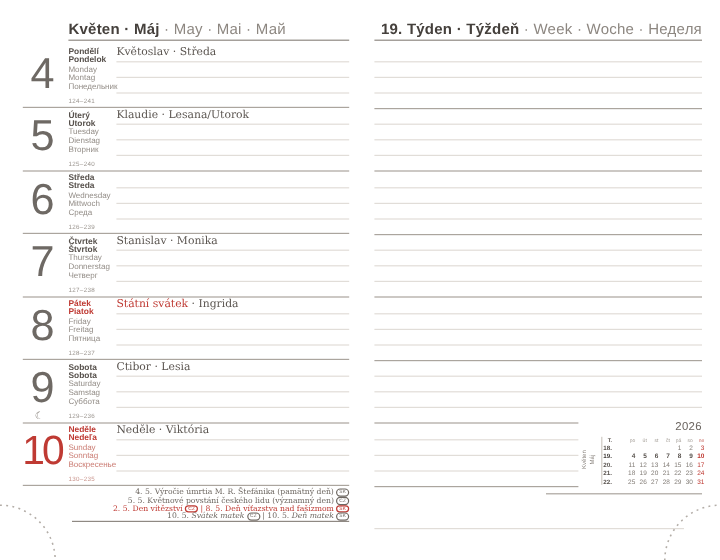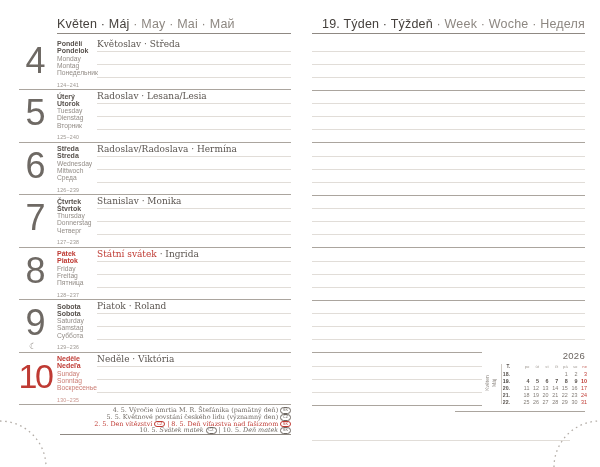--- a/index.html
+++ b/index.html
@@ -2,21 +2,21 @@
 <html><head>
 <meta charset="utf-8">
 <style>
   html,body{margin:0;padding:0;background:#ffffff;}
   .sheet{position:relative;width:600px;height:467px;background:#ffffff;overflow:hidden;
          font-family:"Liberation Sans",sans-serif;}
   .hline{position:absolute;height:1.2px;background:#8f8983;}
   .light-line{position:absolute;height:1px;background:#e1ddd8;}
   .dark-line{position:absolute;height:1.2px;background:#aba59e;}
   .hdr{position:absolute;top:17px;font-size:12.5px;letter-spacing:.2px;color:#8d8781;white-space:nowrap;}
-  .hdr b{color:#45403c;font-weight:400;}
+  .hdr b{color:#45403c;font-weight:700;}
   .day-block{position:absolute;left:0;width:300px;height:52.5px;}
   .daynum{position:absolute;left:13px;top:1px;width:44px;text-align:center;
           font-size:36px;line-height:44px;font-weight:400;color:#6e6964;letter-spacing:-1px;}
   .daynum.red{color:#bf3a33;}
   .labels{position:absolute;left:57px;top:2.5px;width:40px;}
   .lab-b{display:block;font-size:7px;line-height:7.3px;font-weight:700;color:#57514c;white-space:nowrap;}
   .lab-g{display:block;font-size:6.7px;line-height:7.2px;color:#938d87;white-space:nowrap;}
   .lab-red{color:#bf3a33;}
   .lab-lred{color:#cb7d74;}
   .range{position:absolute;left:57px;top:44px;font-size:5.2px;color:#9b958f;letter-spacing:.3px;}
@@ -69,37 +69,36 @@
         <div class="day-block" style="top: 90px;">
           <div class="daynum">5</div>
           <div class="labels">
             <span class="lab-b">Úterý</span>
             <span class="lab-b">Utorok</span>
             <span class="lab-g">Tuesday</span>
             <span class="lab-g">Dienstag</span>
             <span class="lab-g">Вторник</span>
           </div>
           <div class="range">125–240</div>
-          <div class="entry"><span>Radoslav · Lesana/Lesia</span></div>
+          <div class="entry"><span>Klaudie · Lesana/Utorok</span></div>
           <div class="light-line" style="left: 97px; top: 13px; width: 194px;"></div>
           <div class="light-line" style="left: 97px; top: 26px; width: 194px;"></div>
           <div class="light-line" style="left: 97px; top: 39px; width: 194px;"></div>
           <div class="dark-line" style="left: 19px; top: 51.5px; width: 272px;"></div>
         </div>
         <div class="day-block" style="top: 142.5px;">
           <div class="daynum">6</div>
           <div class="labels">
             <span class="lab-b">Středa</span>
             <span class="lab-b">Streda</span>
             <span class="lab-g">Wednesday</span>
             <span class="lab-g">Mittwoch</span>
             <span class="lab-g">Среда</span>
           </div>
           <div class="range">126–239</div>
-          <div class="entry"><span>Radoslav/Radoslava · Hermína</span></div>
           <div class="light-line" style="left: 97px; top: 13px; width: 194px;"></div>
           <div class="light-line" style="left: 97px; top: 26px; width: 194px;"></div>
           <div class="light-line" style="left: 97px; top: 39px; width: 194px;"></div>
           <div class="dark-line" style="left: 19px; top: 51.5px; width: 272px;"></div>
         </div>
         <div class="day-block" style="top: 195px;">
           <div class="daynum">7</div>
           <div class="labels">
             <span class="lab-b">Čtvrtek</span>
             <span class="lab-b">Štvrtok</span>
@@ -134,21 +133,21 @@
           <div class="daynum">9</div>
           <span class="moon">☾</span>
           <div class="labels">
             <span class="lab-b">Sobota</span>
             <span class="lab-b">Sobota</span>
             <span class="lab-g">Saturday</span>
             <span class="lab-g">Samstag</span>
             <span class="lab-g">Суббота</span>
           </div>
           <div class="range">129–236</div>
-          <div class="entry"><span>Piatok · Roland</span></div>
+          <div class="entry"><span>Ctibor · Lesia</span></div>
           <div class="light-line" style="left: 97px; top: 13px; width: 194px;"></div>
           <div class="light-line" style="left: 97px; top: 26px; width: 194px;"></div>
           <div class="light-line" style="left: 97px; top: 39px; width: 194px;"></div>
           <div class="dark-line" style="left: 19px; top: 51.5px; width: 272px;"></div>
         </div>
         <div class="day-block" style="top: 352.5px;">
           <div class="daynum red" style="letter-spacing: -2.5px; font-size: 34px;">10</div>
           <div class="labels">
             <span class="lab-b lab-red">Neděle</span>
             <span class="lab-b lab-red">Nedeľa</span>

